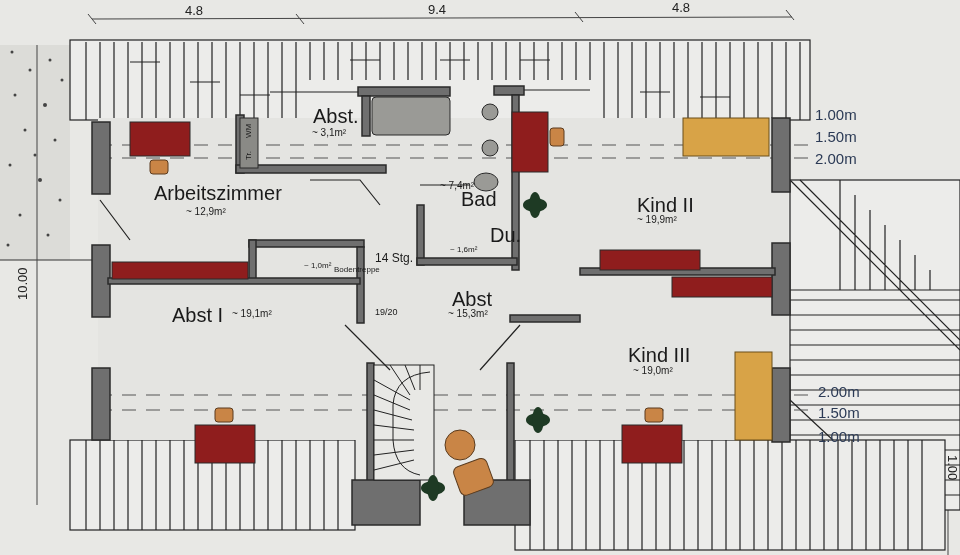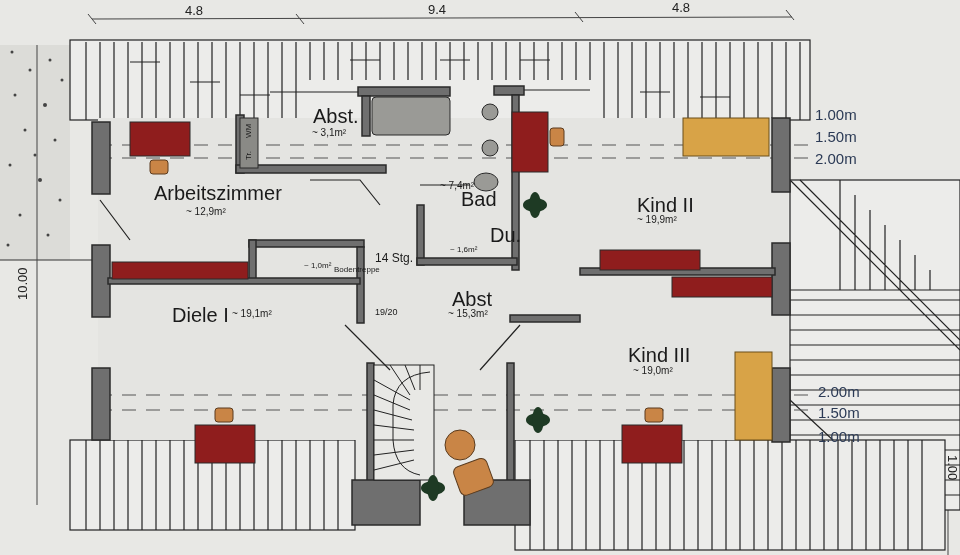--- a/index.html
+++ b/index.html
@@ -191,21 +191,21 @@
 
 <div class="lbl room" style="left:154px;top:182px;">Arbeitszimmer</div>
 <div class="lbl area" style="left:186px;top:206px;">~ 12,9m²</div>
 
 <div class="lbl room" style="left:637px;top:194px;">Kind II</div>
 <div class="lbl area" style="left:637px;top:214px;">~ 19,9m²</div>
 
 <div class="lbl room" style="left:450px;top:224px;margin-left:40px;">Du.</div>
 <div class="lbl tiny" style="left:450px;top:245px;">~ 1,6m²</div>
 
-<div class="lbl room" style="left:172px;top:304px;">Diele I</div>
+<div class="lbl room" style="left:172px;top:304px;">Abst I</div>
 <div class="lbl area" style="left:232px;top:308px;">~ 19,1m²</div>
 
 <div class="lbl room" style="left:452px;top:288px;">Abst</div>
 <div class="lbl area" style="left:448px;top:308px;text-align:right;">~ 15,3m²</div>
 
 <div class="lbl room" style="left:628px;top:344px;">Kind III</div>
 <div class="lbl area" style="left:633px;top:365px;">~ 19,0m²</div>
 
 <div class="lbl tiny" style="left:289px;top:265px;margin-left:45px;">Bodentreppe</div>
 <div class="lbl tiny" style="left:304px;top:261px;">~ 1,0m²</div>

